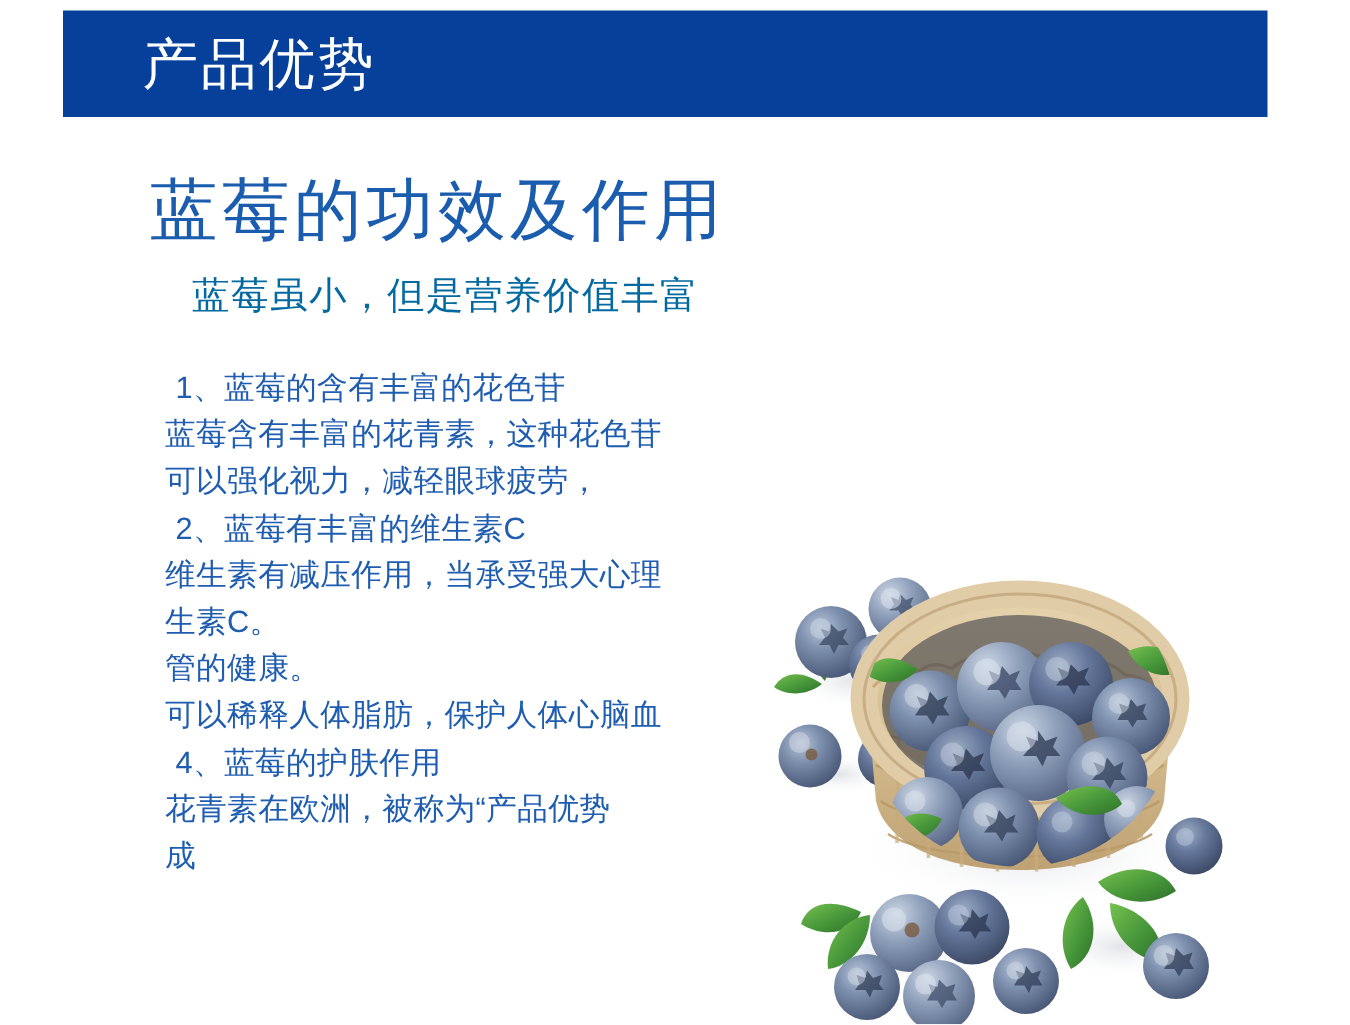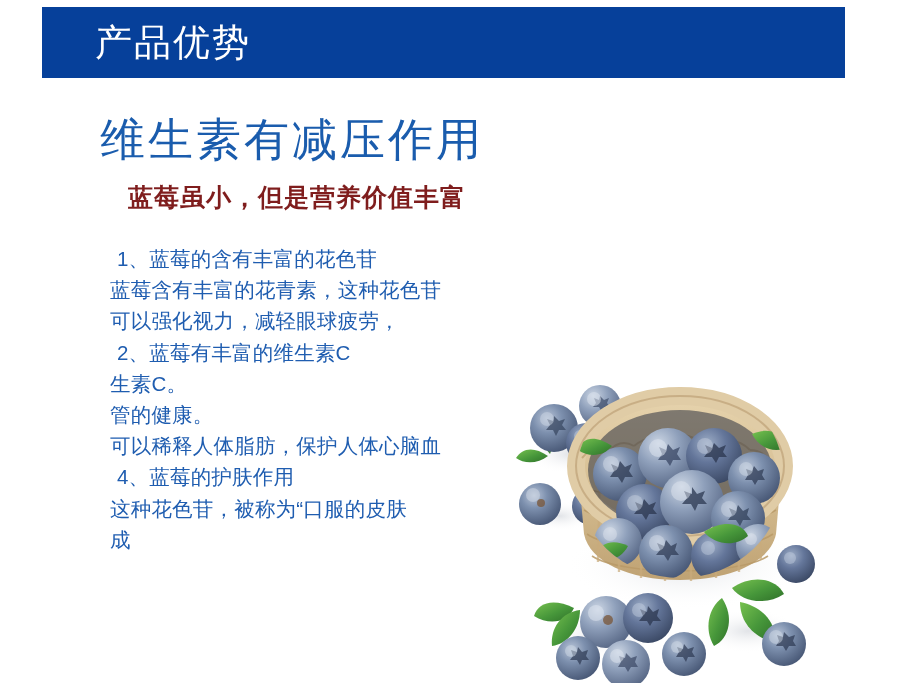--- a/index.html
+++ b/index.html
@@ -57,24 +57,24 @@
     letter-spacing: 3px;
     white-space: nowrap;
     font-weight: 400;
   }
   .sub-title {
     position: absolute;
     left: 128px;
     top: 184px;
     font-size: 25px;
     line-height: 1.1;
-    color: #7f1d1d;
+    color: #0369a1;
     letter-spacing: 1px;
     white-space: nowrap;
-    font-weight: 700;
+    font-weight: 400;
   }
 
   
   .body-copy {
     position: absolute;
     left: 110px;
     top: 243px;
     width: 420px;
   }
   .copy-line {
@@ -103,34 +103,35 @@
 </style>
 </head>
 <body>
 
 <div id="page">
 
   <div class="banner">
     <div class="banner-title">产品优势</div>
   </div>
 
-  <div class="main-title">维生素有减压作用</div>
+  <div class="main-title">蓝莓的功效及作用</div>
 
   <div class="sub-title">蓝莓虽小，但是营养价值丰富</div>
 
   <div class="body-copy">
       <div class="copy-line numbered">1、蓝莓的含有丰富的花色苷</div>
       <div class="copy-line">蓝莓含有丰富的花青素，这种花色苷</div>
       <div class="copy-line">可以强化视力，减轻眼球疲劳，</div>
       <div class="copy-line numbered">2、蓝莓有丰富的维生素C</div>
+      <div class="copy-line">维生素有减压作用，当承受强大心理</div>
       <div class="copy-line">生素C。</div>
       <div class="copy-line">管的健康。</div>
       <div class="copy-line">可以稀释人体脂肪，保护人体心脑血</div>
       <div class="copy-line numbered">4、蓝莓的护肤作用</div>
-      <div class="copy-line">这种花色苷，被称为“口服的皮肤</div>
+      <div class="copy-line">花青素在欧洲，被称为“产品优势</div>
       <div class="copy-line">成</div>
     </div>
 
   <div class="photo">
     <svg width="318" height="377" viewBox="0 0 318 377">
       <defs>
         <radialGradient id="berryG" cx="36%" cy="30%" r="72%">
           <stop offset="0%" stop-color="#b9c5d8"></stop>
           <stop offset="42%" stop-color="#7d90ae"></stop>
           <stop offset="100%" stop-color="#4a5a78"></stop>

